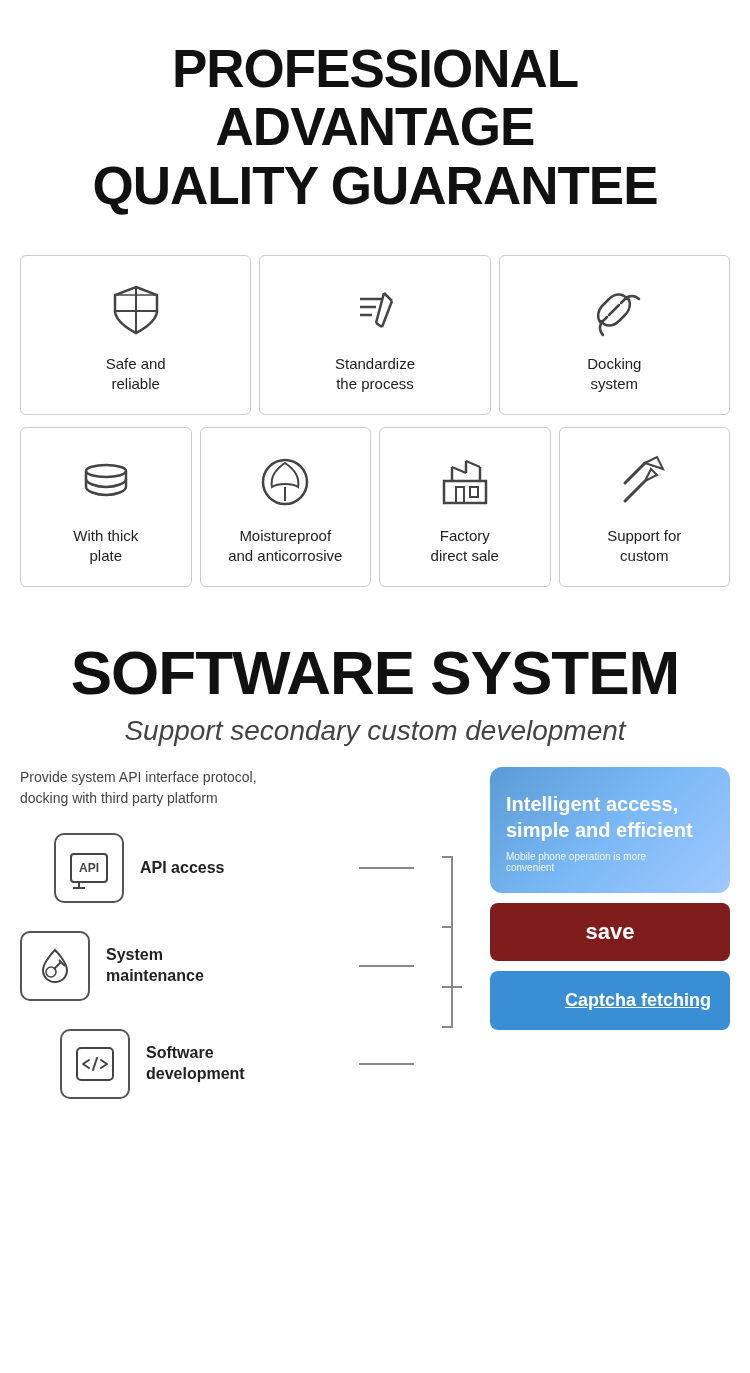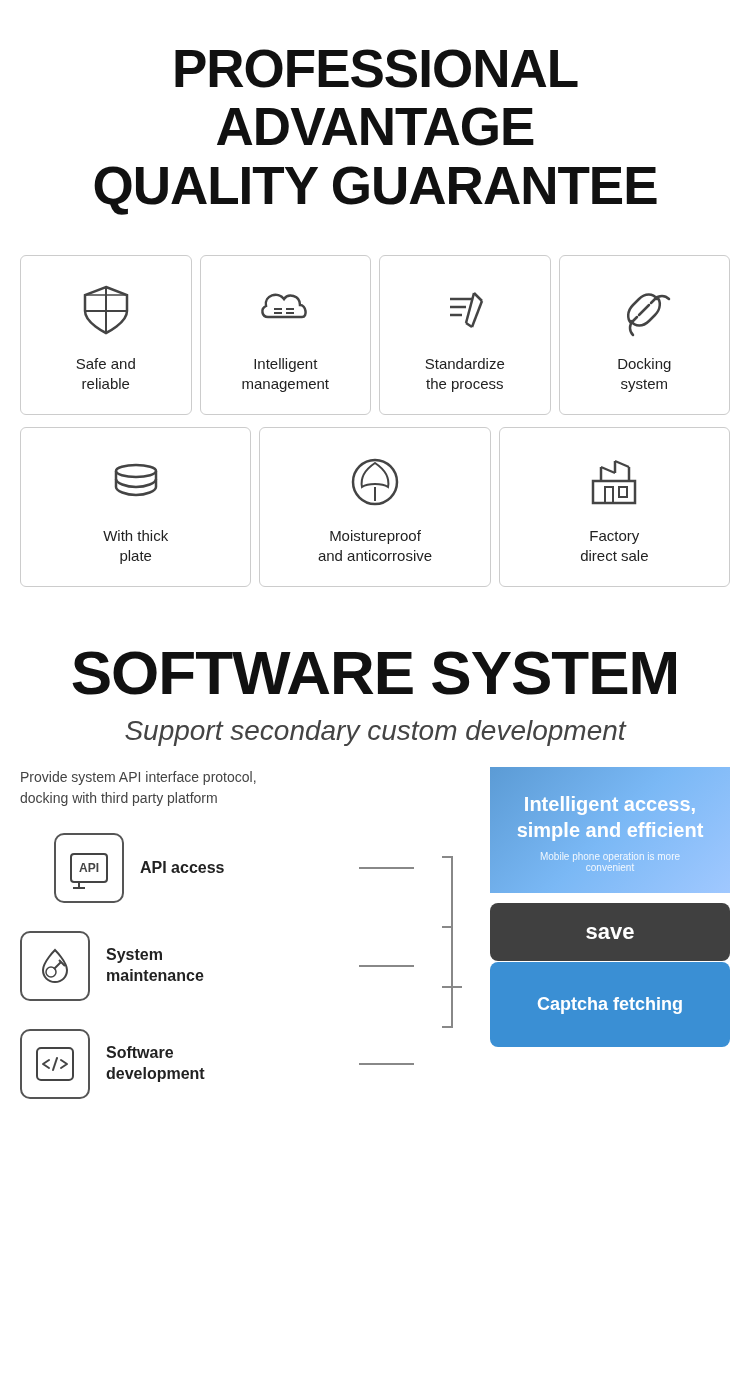--- a/index.html
+++ b/index.html
@@ -132,62 +132,63 @@
       line-height: 1.3;
     }
 
     
     .software-right {
       width: 240px;
       flex-shrink: 0;
     }
     .phone-card {
       background: linear-gradient(135deg, #5b9bd5 0%, #7ab8f5 50%, #a0c8ff 100%);
-      border-radius: 0;
+      border-radius: 12px;
       padding: 24px 16px 20px;
       margin-bottom: 10px;
       color: #fff;
-      text-align: center;
+      text-align: left;
     }
     .phone-card .main-text {
       font-size: 20px;
       font-weight: bold;
       line-height: 1.3;
       margin-bottom: 8px;
     }
     .phone-card .sub-text {
       font-size: 10px;
       opacity: 0.9;
     }
     .btn-save {
       display: block;
       width: 100%;
-      background: #404040;
+      background: #7f1d1d;
       color: #fff;
       font-size: 22px;
       font-weight: bold;
       text-align: center;
       padding: 16px;
       border-radius: 8px;
-      margin-bottom: 1px;
+      margin-bottom: 10px;
       border: none;
       cursor: pointer;
     }
     .btn-captcha {
       display: block;
       width: 100%;
       background: #3a8fd4;
       color: #fff;
       font-size: 18px;
       font-weight: bold;
-      text-align: center;
-      padding: 32px;
+      text-align: right;
+      padding: 19px;
       border-radius: 8px;
       border: none;
       cursor: pointer;
+      text-decoration: underline;
     }
   </style>
 </head>
 <body>
 
 <div class="header">
   <h1>
     <span>PROFESSIONAL</span><br>
     <span>ADVANTAGE</span><br>
     <span>QUALITY GUARANTEE</span>
@@ -202,33 +203,20 @@
         <svg viewBox="0 0 58 58">
           <path d="M29 6 L50 14 L50 30 C50 42 29 52 29 52 C29 52 8 42 8 30 L8 14 Z" stroke="#444" stroke-width="2.5" fill="none"></path>
           <path d="M29 6 L29 52" stroke="#444" stroke-width="2"></path>
           <path d="M8 30 L50 30" stroke="#444" stroke-width="2"></path>
           <path d="M8 14 L50 14" stroke="#444" stroke-width="1.5"></path>
         </svg>
       </div>
       <div class="feature-label">Safe and<br>reliable</div>
     </div>
 
-    <div class="feature-card">
-      <div class="feature-icon">
-        <svg viewBox="0 0 58 58">
-          <path d="M12 36 C6 36 4 28 10 25 C8 14 22 10 28 18 C32 12 44 14 44 24 C50 24 52 36 46 36 Z" stroke="#444" stroke-width="2.5"></path>
-          <line x1="18" y1="32" x2="26" y2="32" stroke="#444" stroke-width="2"></line>
-          <line x1="30" y1="28" x2="38" y2="28" stroke="#444" stroke-width="2"></line>
-          <line x1="18" y1="28" x2="26" y2="28" stroke="#444" stroke-width="2"></line>
-          <line x1="30" y1="32" x2="38" y2="32" stroke="#444" stroke-width="2"></line>
-          <line x1="20" y1="36" x2="28" y2="36" stroke="#444" stroke-width="2"></line>
-        </svg>
-      </div>
-      <div class="feature-label">Intelligent<br>management</div>
-    </div>
 
     <div class="feature-card">
       <div class="feature-icon">
         <svg viewBox="0 0 58 58">
           <line x1="14" y1="18" x2="36" y2="18" stroke="#444" stroke-width="2.5"></line>
           <line x1="14" y1="26" x2="30" y2="26" stroke="#444" stroke-width="2.5"></line>
           <line x1="14" y1="34" x2="26" y2="34" stroke="#444" stroke-width="2.5"></line>
           <line x1="38" y1="12" x2="46" y2="20" stroke="#444" stroke-width="2.5"></line>
           <line x1="46" y1="20" x2="36" y2="46" stroke="#444" stroke-width="2.5"></line>
           <line x1="36" y1="46" x2="30" y2="42" stroke="#444" stroke-width="2.5"></line>
@@ -286,20 +274,32 @@
           <line x1="16" y1="28" x2="16" y2="14" stroke="#444" stroke-width="2.5"></line>
           <line x1="16" y1="14" x2="30" y2="20" stroke="#444" stroke-width="2"></line>
           <line x1="30" y1="20" x2="30" y2="8" stroke="#444" stroke-width="2.5"></line>
           <line x1="30" y1="8" x2="44" y2="14" stroke="#444" stroke-width="2"></line>
           <line x1="44" y1="14" x2="44" y2="28" stroke="#444" stroke-width="2.5"></line>
         </svg>
       </div>
       <div class="feature-label">Factory<br>direct sale</div>
     </div>
 
+    <div class="feature-card">
+      <div class="feature-icon">
+        <svg viewBox="0 0 58 58">
+          <line x1="10" y1="48" x2="30" y2="28" stroke="#444" stroke-width="3" stroke-linecap="round"></line>
+          <path d="M30 28 L36 16 L42 22 L30 28 Z" stroke="#444" stroke-width="2" fill="none"></path>
+          <line x1="10" y1="10" x2="48" y2="48" stroke="none"></line>
+          <line x1="30" y1="10" x2="10" y2="30" stroke="#444" stroke-width="3" stroke-linecap="round"></line>
+          <path d="M30 10 L42 4 L48 16 Z" stroke="#444" stroke-width="2" fill="none"></path>
+        </svg>
+      </div>
+      <div class="feature-label">Support for<br>custom</div>
+    </div>
 
   </div>
 </div>
 
 <div class="software-section">
   <div class="software-title">SOFTWARE SYSTEM</div>
   <div class="software-subtitle">Support secondary custom development</div>
 
   <div class="software-body">
 
@@ -327,21 +327,21 @@
             <path d="M22 6 C22 6 10 18 10 26 C10 33 15 38 22 38 C29 38 34 33 34 26 C34 18 22 6 22 6 Z"></path>
             <circle cx="18" cy="28" r="5" stroke="#444" stroke-width="1.5"></circle>
             <line x1="21" y1="25" x2="28" y2="18" stroke="#444" stroke-width="2"></line>
             <line x1="26" y1="16" x2="32" y2="22" stroke="#444" stroke-width="2"></line>
           </svg>
         </div>
         <div class="software-item-text">System<br>maintenance</div>
         <div style="position:absolute; right:0; top:50%; width:55px; height:2px; background:#888; transform:translateY(-50%);"></div>
       </div>
 
-      <div class="software-item" style="position:relative;">
+      <div class="software-item" style="position:relative;margin-left:40px;">
         <div class="software-item-icon">
           <svg viewBox="0 0 44 44" width="44" height="44" stroke="#444" fill="none" stroke-width="2">
             <rect x="4" y="6" width="36" height="32" rx="4"></rect>
             <polyline points="16,18 10,22 16,26" stroke="#444" stroke-width="2" stroke-linecap="round" stroke-linejoin="round"></polyline>
             <polyline points="28,18 34,22 28,26" stroke="#444" stroke-width="2" stroke-linecap="round" stroke-linejoin="round"></polyline>
             <line x1="20" y1="28" x2="24" y2="16" stroke="#444" stroke-width="2" stroke-linecap="round"></line>
           </svg>
         </div>
         <div class="software-item-text">Software<br>development</div>
         <div style="position:absolute; right:0; top:50%; width:55px; height:2px; background:#888; transform:translateY(-50%);"></div>

